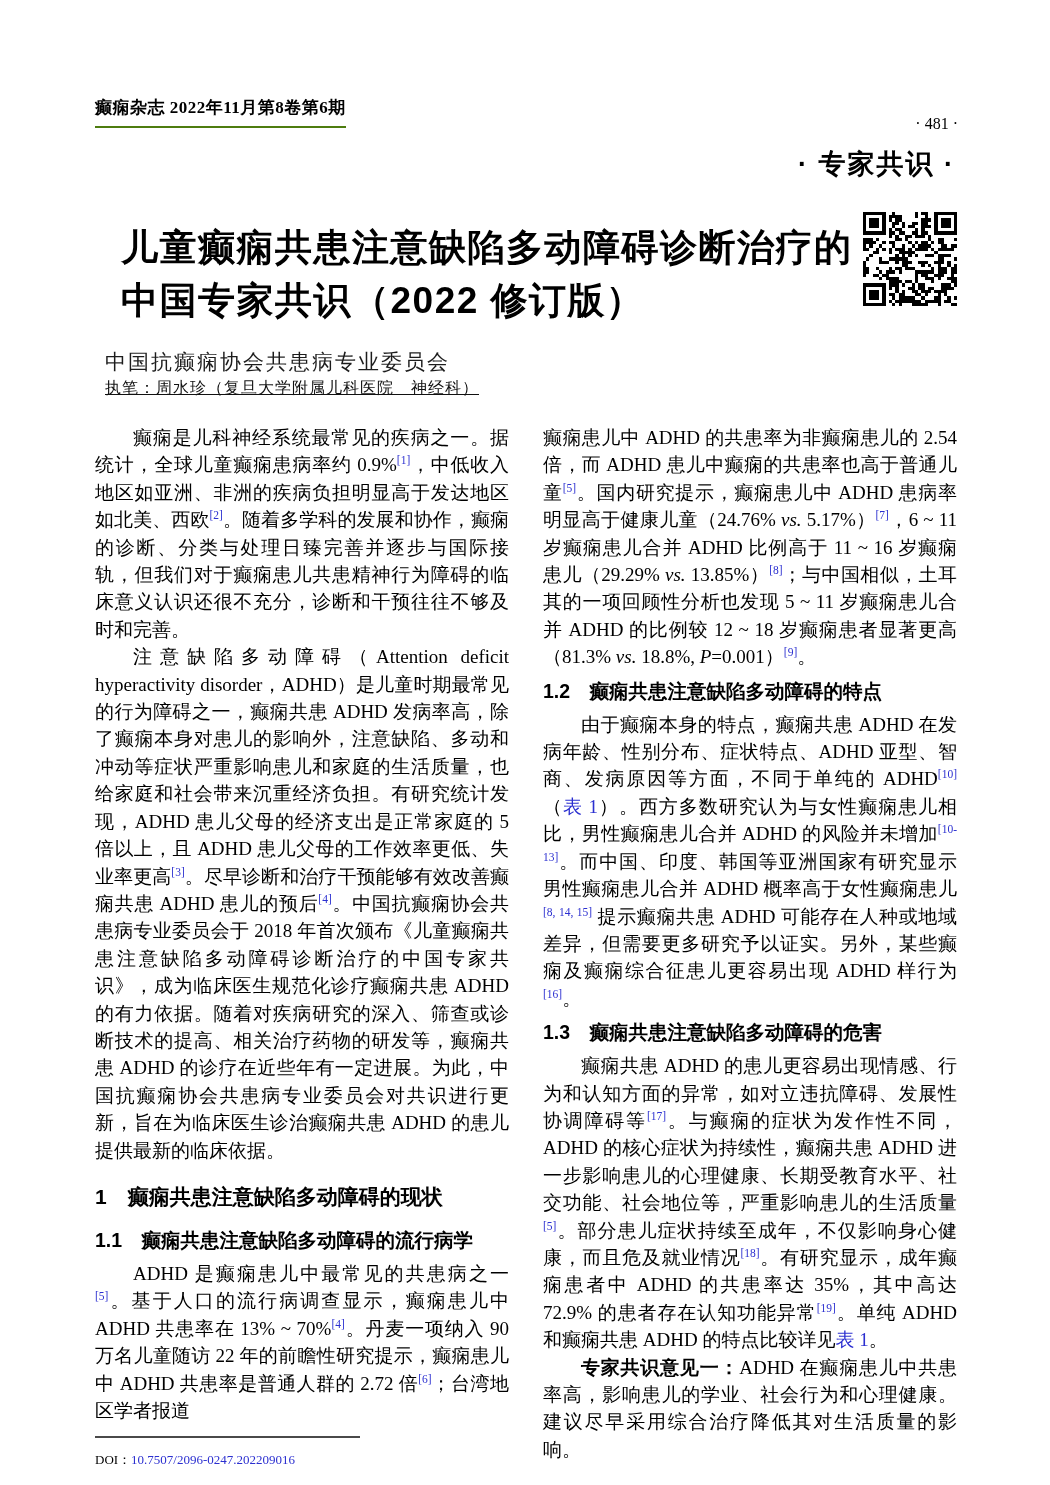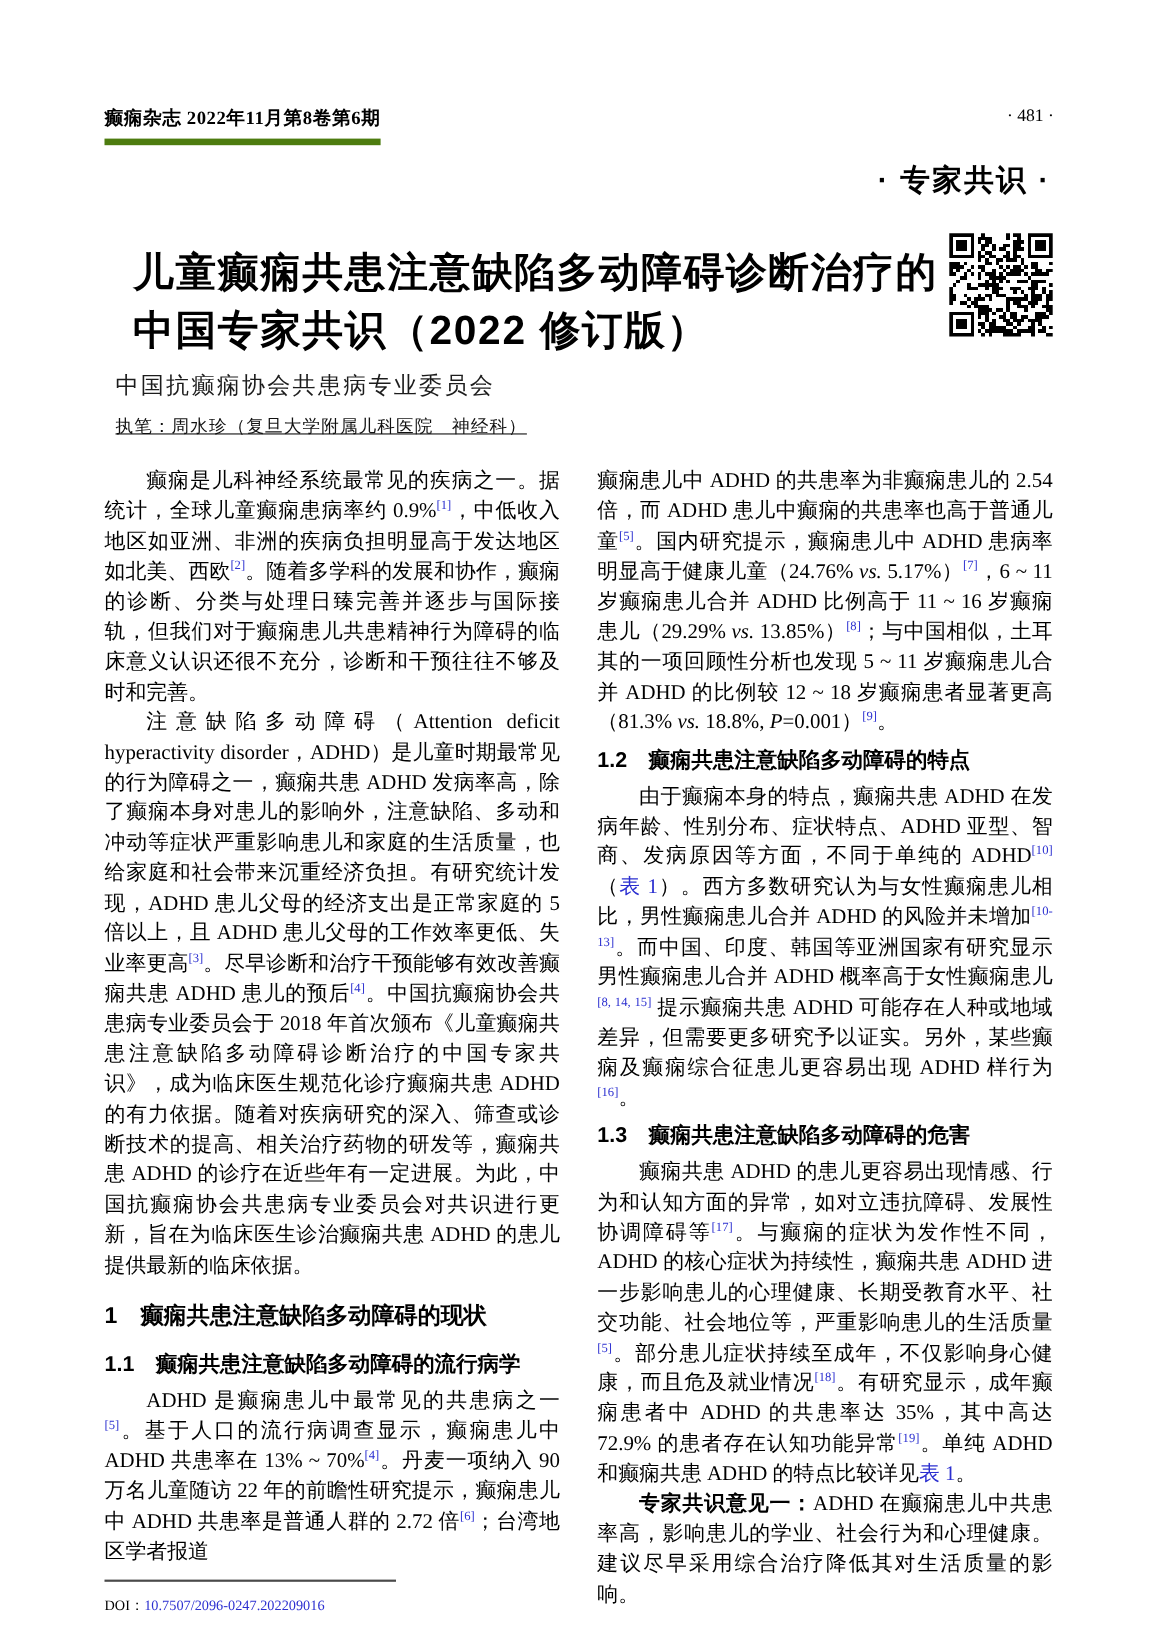--- a/index.html
+++ b/index.html
@@ -3,27 +3,27 @@
 <meta charset="utf-8">
 <style>
   html,body{margin:0;padding:0;background:#ffffff;}
   .page{
     position:relative; width:1050px; height:1485px; background:#fff;
     font-family:"Liberation Serif","DejaVu Serif",serif; color:#000;
     overflow:hidden; margin:0 auto;
   }
   
   .header-row{position:absolute; top:96px; left:95px; right:92px; display:flex; justify-content:space-between; align-items:flex-start;}
-  .journal-name{font-size:17px; font-weight:bold; padding-bottom:7px; border-bottom:6px solid #4d7c0f; letter-spacing:.5px;}
-  .page-no{font-size:16px; margin-top:1px;}
+  .journal-name{font-size:17px; font-weight:bold; padding-bottom:7px; border-bottom:2px solid #4d7c0f; letter-spacing:.5px;}
+  .page-no{font-size:16px; margin-top:19px;}
   .column-tag{position:absolute; top:146px; right:95px; font-family:"Liberation Sans","DejaVu Sans",sans-serif; font-weight:bold; font-size:27px; letter-spacing:2px;}
   
   .article-title{position:absolute; top:205px; left:105px; margin:16px; font-family:"Liberation Sans","DejaVu Sans",sans-serif; font-weight:bold; font-size:37px; line-height:53px; letter-spacing:1.5px;}
   .qr{position:absolute; top:212px; left:863px; width:94px; height:94px;}
-  .society{position:absolute; top:336px; left:105px; font-size:21px; letter-spacing:2px; color:#1c1c1c;}
+  .society{position:absolute; top:348px; left:105px; font-size:21px; letter-spacing:2px; color:#1c1c1c;}
   .writer{position:absolute; top:378px; left:105px; font-size:16px; color:#111; letter-spacing:1px;text-decoration:underline;}
   
   .columns{position:absolute; top:424px; left:95px; width:862px; display:flex; gap:34px;}
   .col{width:420px; font-size:19px; line-height:27.4px; text-align:justify;}
   p.para{margin:0; text-indent:2em;}
   p.para.noindent{text-indent:0;}
   .sec-h1{font-family:"Liberation Sans","DejaVu Sans",sans-serif; font-weight:bold; font-size:21px; line-height:30px; margin:18px 0 14px; text-align:left;}
   .sec-h2{font-family:"Liberation Sans","DejaVu Sans",sans-serif; font-weight:bold; font-size:19.5px; line-height:28px; margin:6px 0 6px; text-align:left;}
   sup.ref{color:var(--link,#2b2fd0); font-size:11.5px; line-height:0; vertical-align:super; letter-spacing:0;}
   .tlink{color:var(--link,#2b2fd0); cursor:pointer;}

